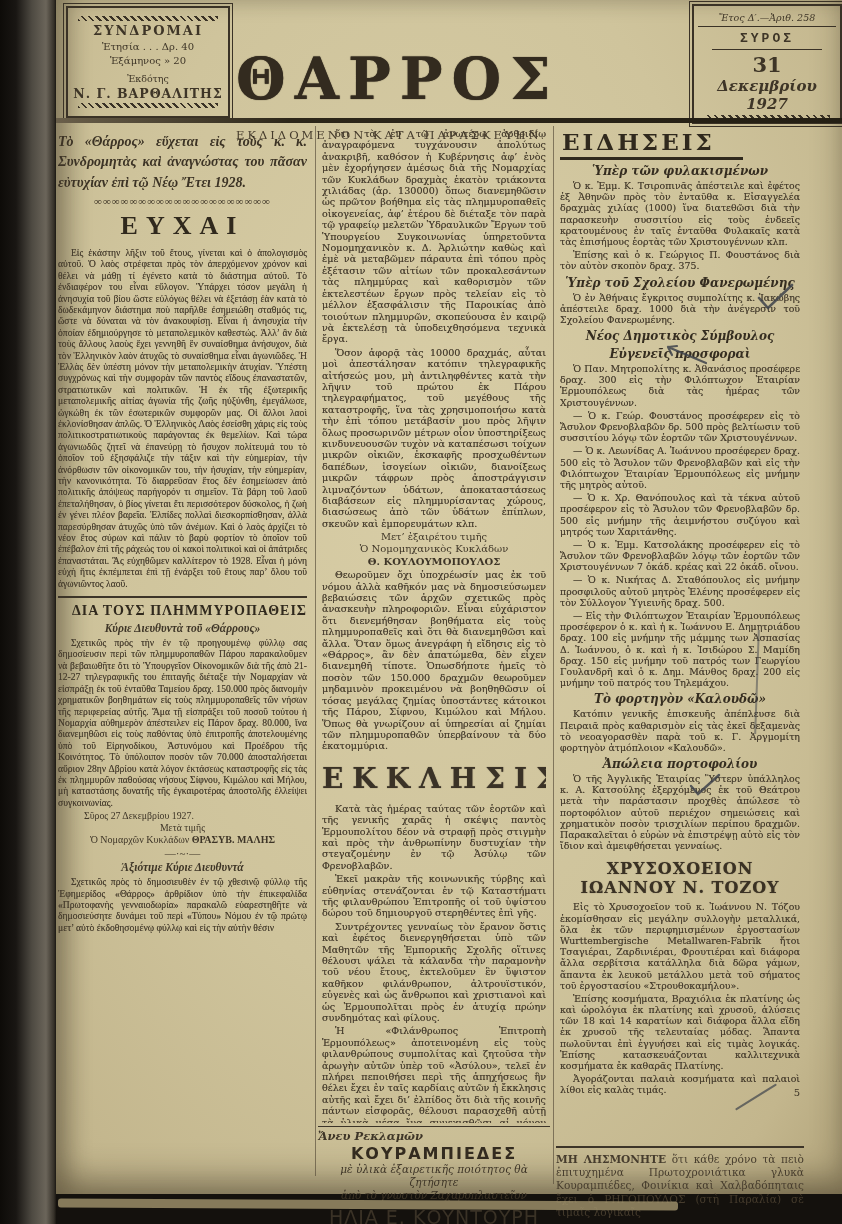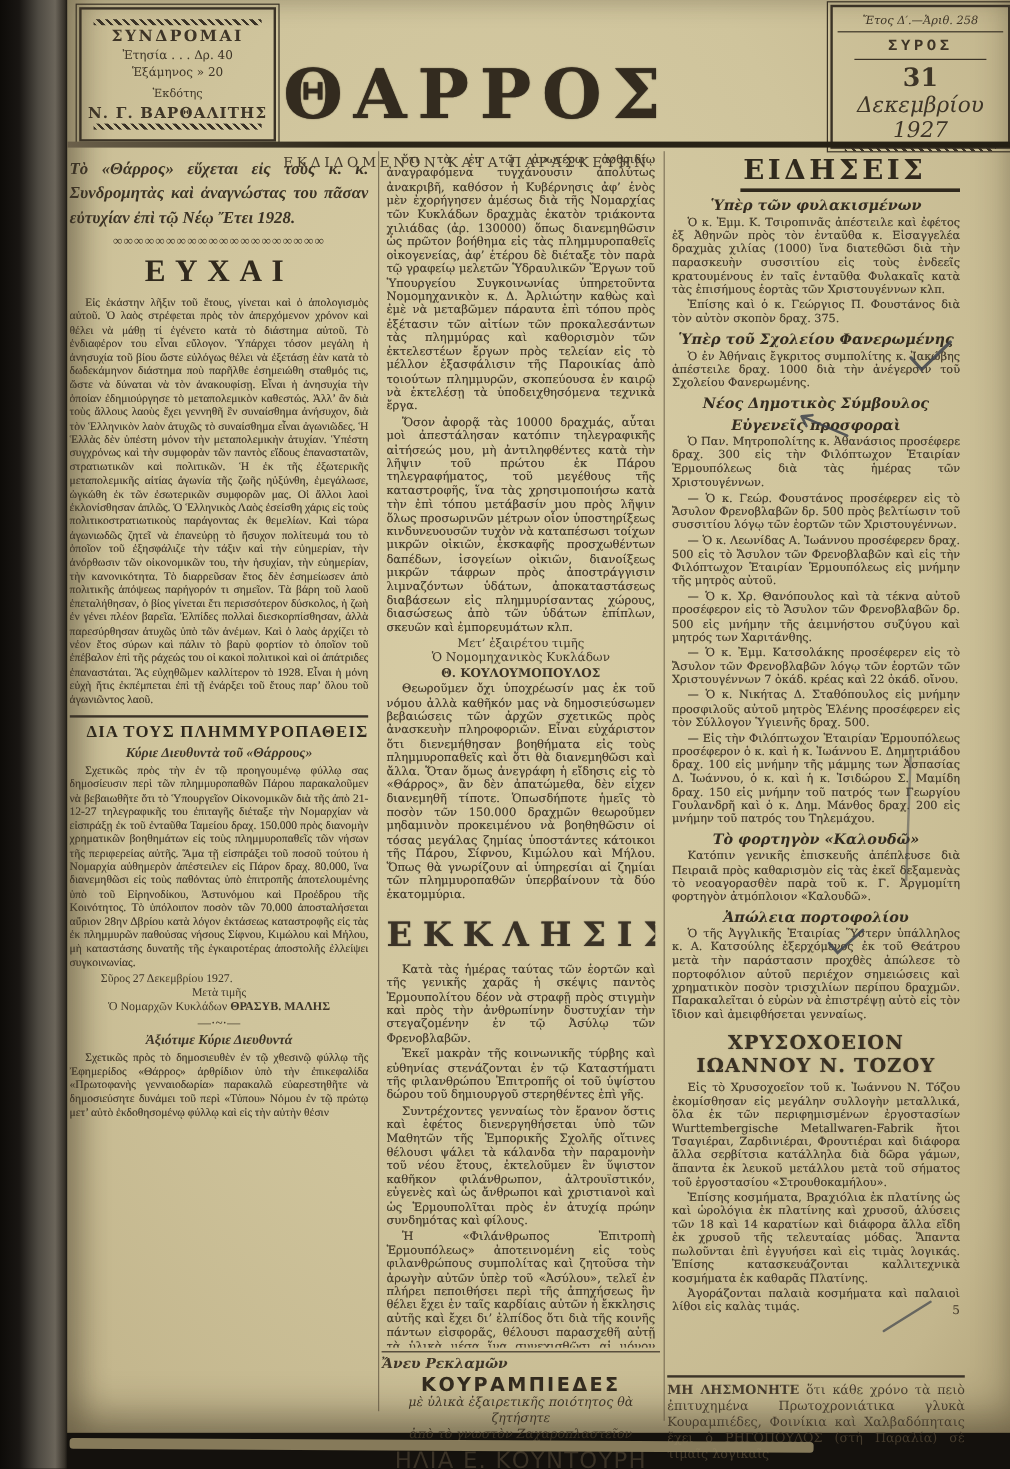--- a/index.html
+++ b/index.html
@@ -25,21 +25,21 @@
   .box-left .l{font-size:10px;margin-top:3px;}
   .box-left .pub{font-size:9.5px;margin-top:7px;}
   .box-left .pubname{font-size:12.5px;font-weight:bold;margin-top:2px;letter-spacing:1px;}
   .mast-center{position:absolute;left:180px;top:10px;width:440px;text-align:left;margin-top:35px;}
   .mast-title{font-size:57px;font-weight:bold;letter-spacing:9px;color:#332b1f;text-shadow:0 0 1px #332b1f;}
   .mast-sub{font-size:11.5px;letter-spacing:3px;margin-top:16px;color:#453b2c;}
   .box-right{left:636px;top:4px;width:138px;height:104px;}
   .box-right .issue{font-size:9.5px;font-style:italic;border-bottom:1px solid #3a3226;padding-bottom:3px;}
   .box-right .city{font-size:13px;font-weight:bold;letter-spacing:3px;margin-top:4px;border-bottom:1px solid #3a3226;padding-bottom:3px;margin-left:14px;margin-right:14px;font-family:Liberation Mono, monospace;}
   .box-right .day{font-size:21px;font-weight:bold;margin-top:2px;}
-  .box-right .date{font-size:18px;font-weight:normal;font-style:italic;}
+  .box-right .date{font-size:15px;font-weight:bold;font-style:italic;}
   .mast-rule{position:absolute;left:0;top:118px;width:786px;height:5px;background:linear-gradient(90deg,#6a5f4a,#2c2619 30%,#241f14);}
   
   .col{position:absolute;top:128px;overflow:hidden;text-align:justify;}
   .col1{left:2px;width:249px;height:1058px;font-family:Liberation Serif, serif;}
   .col2{left:266px;width:224px;height:995px;}
   .col3{left:504px;width:240px;height:1010px;}
   .vdiv{position:absolute;top:126px;width:1px;background:#554a38;opacity:.65;}
   .vdiv1{left:259px;height:1050px;}
   .vdiv2{left:497px;height:1058px;}
   p.b{font-size:9.6px;line-height:1.19;margin:0 0 2px 0;text-indent:13px;color:#463c2d;text-shadow:0 0 .4px rgba(62,53,39,.6);}
@@ -56,21 +56,21 @@
   .squig{text-align:center;font-size:11px;margin:2px 0;}
   .h-ekkl{text-align:center;font-size:28px;font-weight:bold;letter-spacing:9px;margin:10px 0 8px 0;color:#3a3226;text-shadow:0 0 1px rgba(58,50,38,.7);}
   .sig-bold{font-weight:bold;}
   
   .ad{position:absolute;left:262px;top:1126px;width:232px;text-align:center;}
   .ad .label{text-align:left;font-weight:bold;font-style:italic;font-size:11.5px;border-top:1px solid #3c3428;padding-top:2px;}
   .ad .big{font-family:"DejaVu Sans",sans-serif;font-size:16px;font-weight:bold;letter-spacing:2px;margin-top:1px;color:#332b1f;}
   .ad .line{font-style:italic;font-size:10.5px;line-height:1.25;}
   .ad .name{font-family:"DejaVu Sans",sans-serif;font-size:19px;letter-spacing:1px;margin-top:4px;color:#3a3226;}
   
-  .h-news-wrap{text-align:right;margin:0 0 4px 0;}
+  .h-news-wrap{text-align:left;margin:0 0 4px 0;}
   .h-news{display:inline-block;font-size:23px;font-weight:bold;letter-spacing:3px;border-bottom:3px solid #30291d;padding:0 28px 2px 2px;color:#30291d;}
   .item-h{text-align:center;font-weight:bold;font-style:italic;font-size:12px;margin:4px 0 2px 0;color:#352d20;}
   .h-gold{text-align:center;font-size:16px;font-weight:bold;letter-spacing:1px;margin:8px 0 4px 0;color:#3a3123;text-shadow:0 0 1px rgba(58,49,35,.6);}
   .pagemark{text-align:right;font-size:10px;margin-top:-11px;}
   .notice{position:absolute;left:500px;top:1146px;width:248px;border-top:2px solid #3c3428;padding-top:5px;font-size:10.6px;line-height:1.25;text-align:justify;color:#463c2d;}
   .notice .lead{font-weight:bold;}
   
   .pen{position:absolute;color:#3f434b;opacity:.85;}
   .pen svg{display:block;}
   .pen-vline{position:absolute;left:700px;top:630px;width:2px;height:104px;background:rgba(63,67,75,.5);transform:rotate(2deg);}

